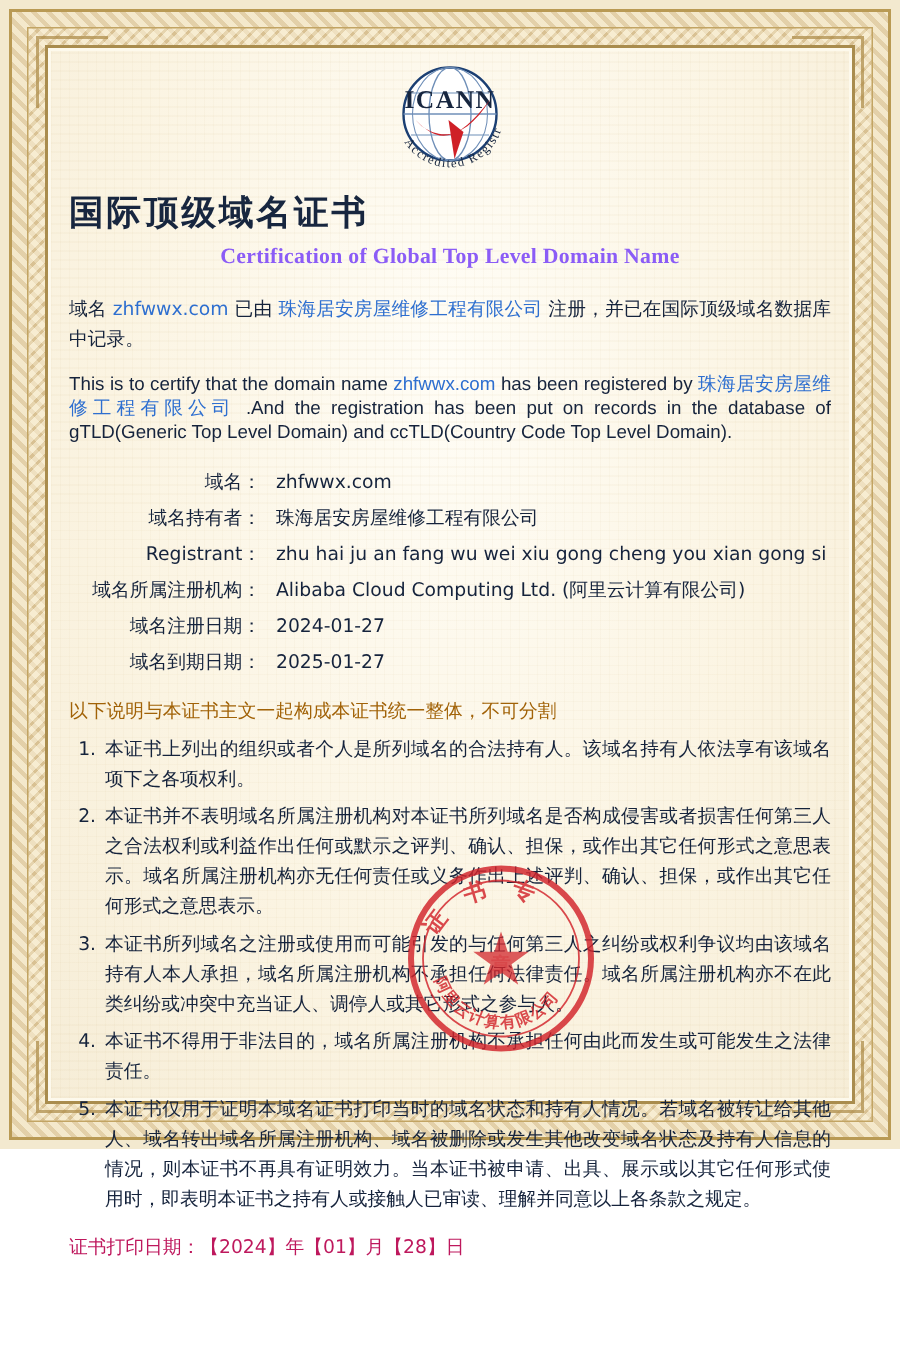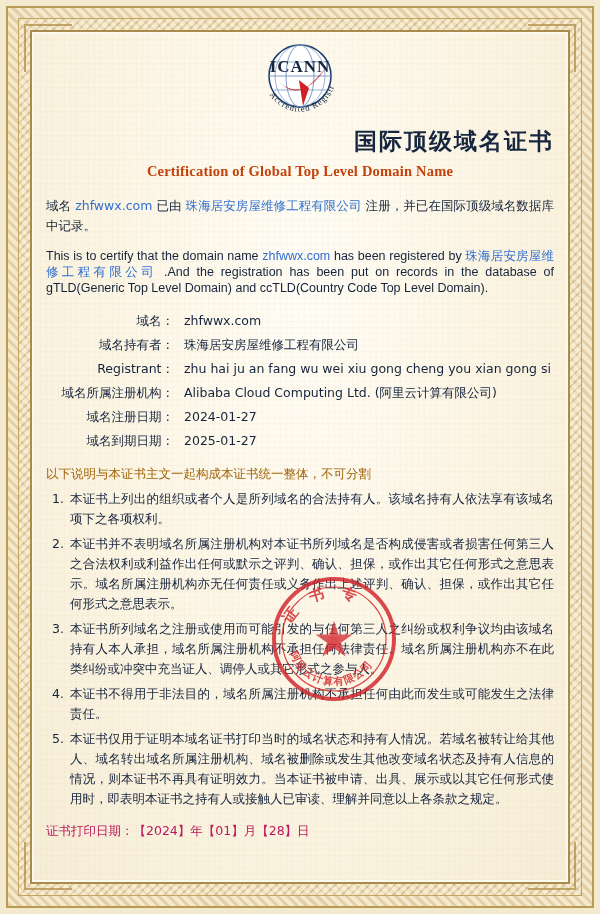--- a/index.html
+++ b/index.html
@@ -11,21 +11,21 @@
     width: 600px;
     height: 914px;
     font-family: "Liberation Sans", sans-serif;
     overflow: hidden;
   }
 
   
   #certificate {
     position: relative;
     width: 600px;
-    height: 914px;
+    height: 766px;
     box-sizing: border-box;
     background: #f3e9cf;
     padding: 10px;
   }
 
   
   .border-outer {
     position: absolute;
     inset: 6px;
     border: 2px solid #b99a54;
@@ -104,34 +104,34 @@
   }
   .logo {
     position: relative;
     width: 118px;
     height: 84px;
   }
   .logo svg { display: block; }
 
   
   .title-cn {
-    text-align: right;
+    text-align: left;
     font-family: Liberation Sans, sans-serif;
     font-size: 23px;
     font-weight: bold;
     letter-spacing: 2px;
     color: #17263f;
     margin-top: 2px;
   }
   .title-en {
     text-align: center;
     font-family: "Liberation Serif", serif;
     font-size: 14.5px;
     font-weight: bold;
-    color: #c2410c;
+    color: #8b5cf6;
     margin-top: 6px;
     letter-spacing: .2px;
   }
 
   
   .para {
     font-family: "DejaVu Sans", sans-serif;
     font-size: 12.5px;
     line-height: 20px;
     color: #15233c;

